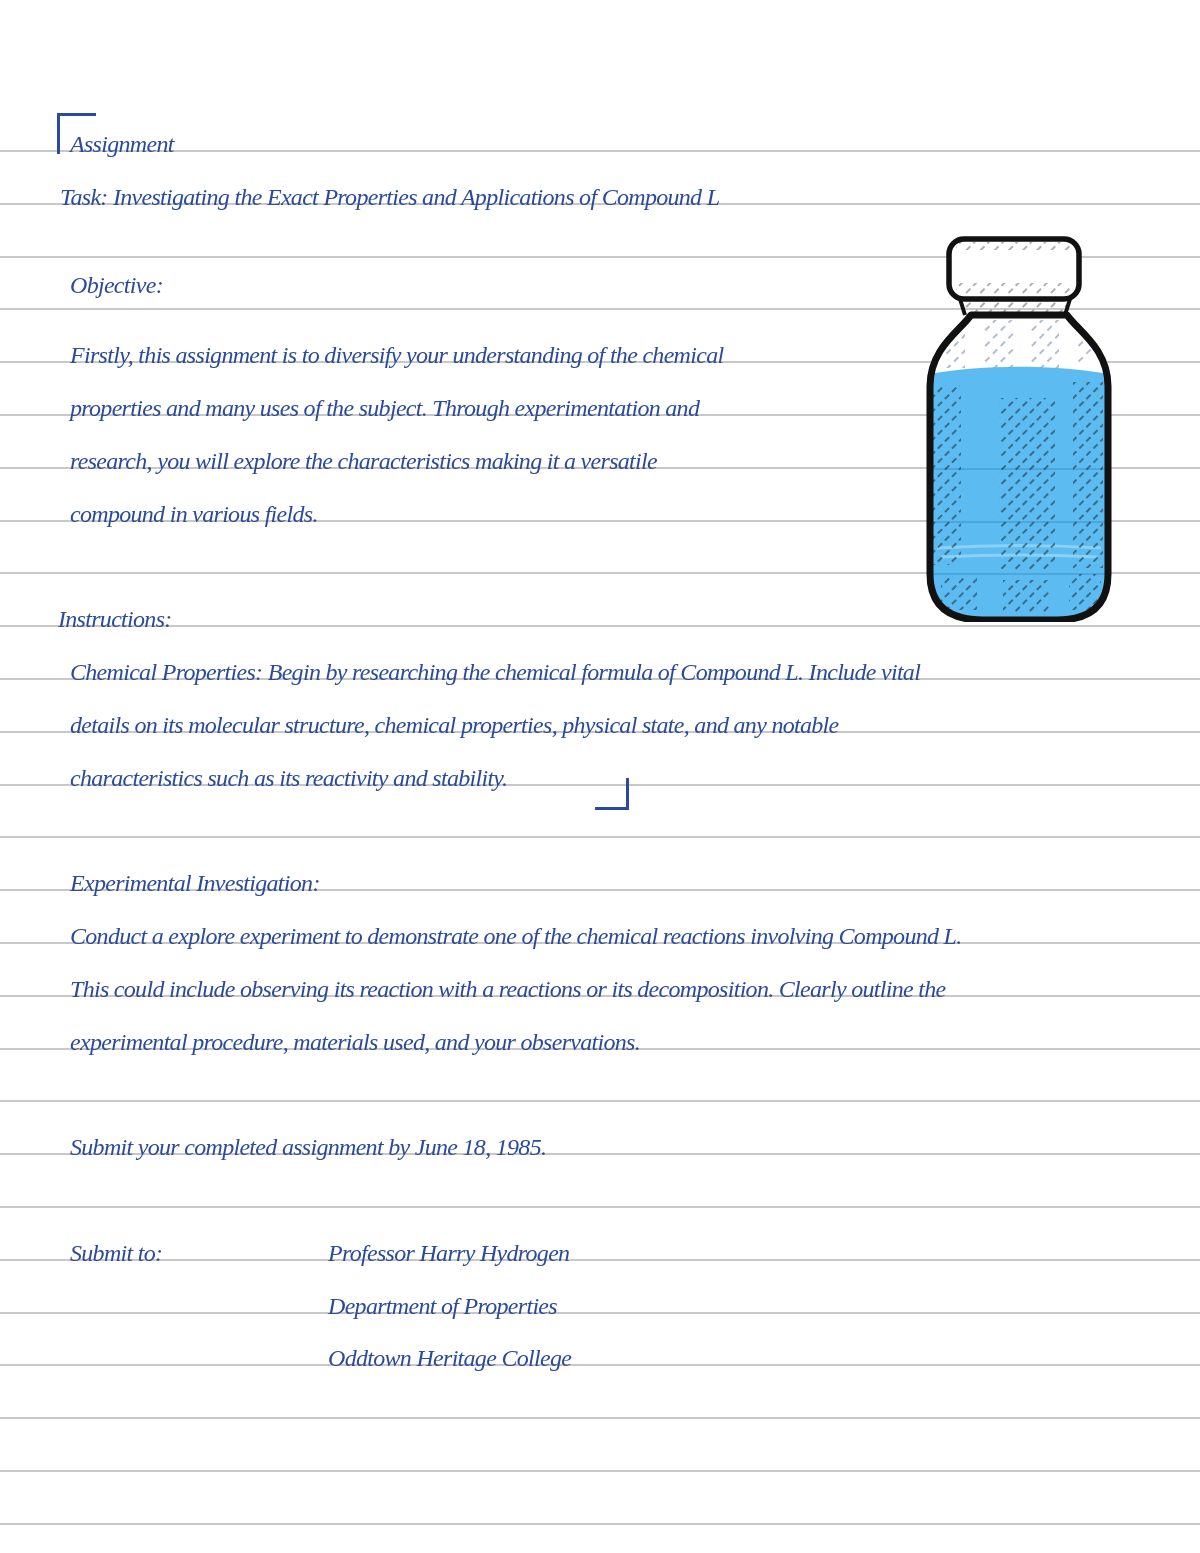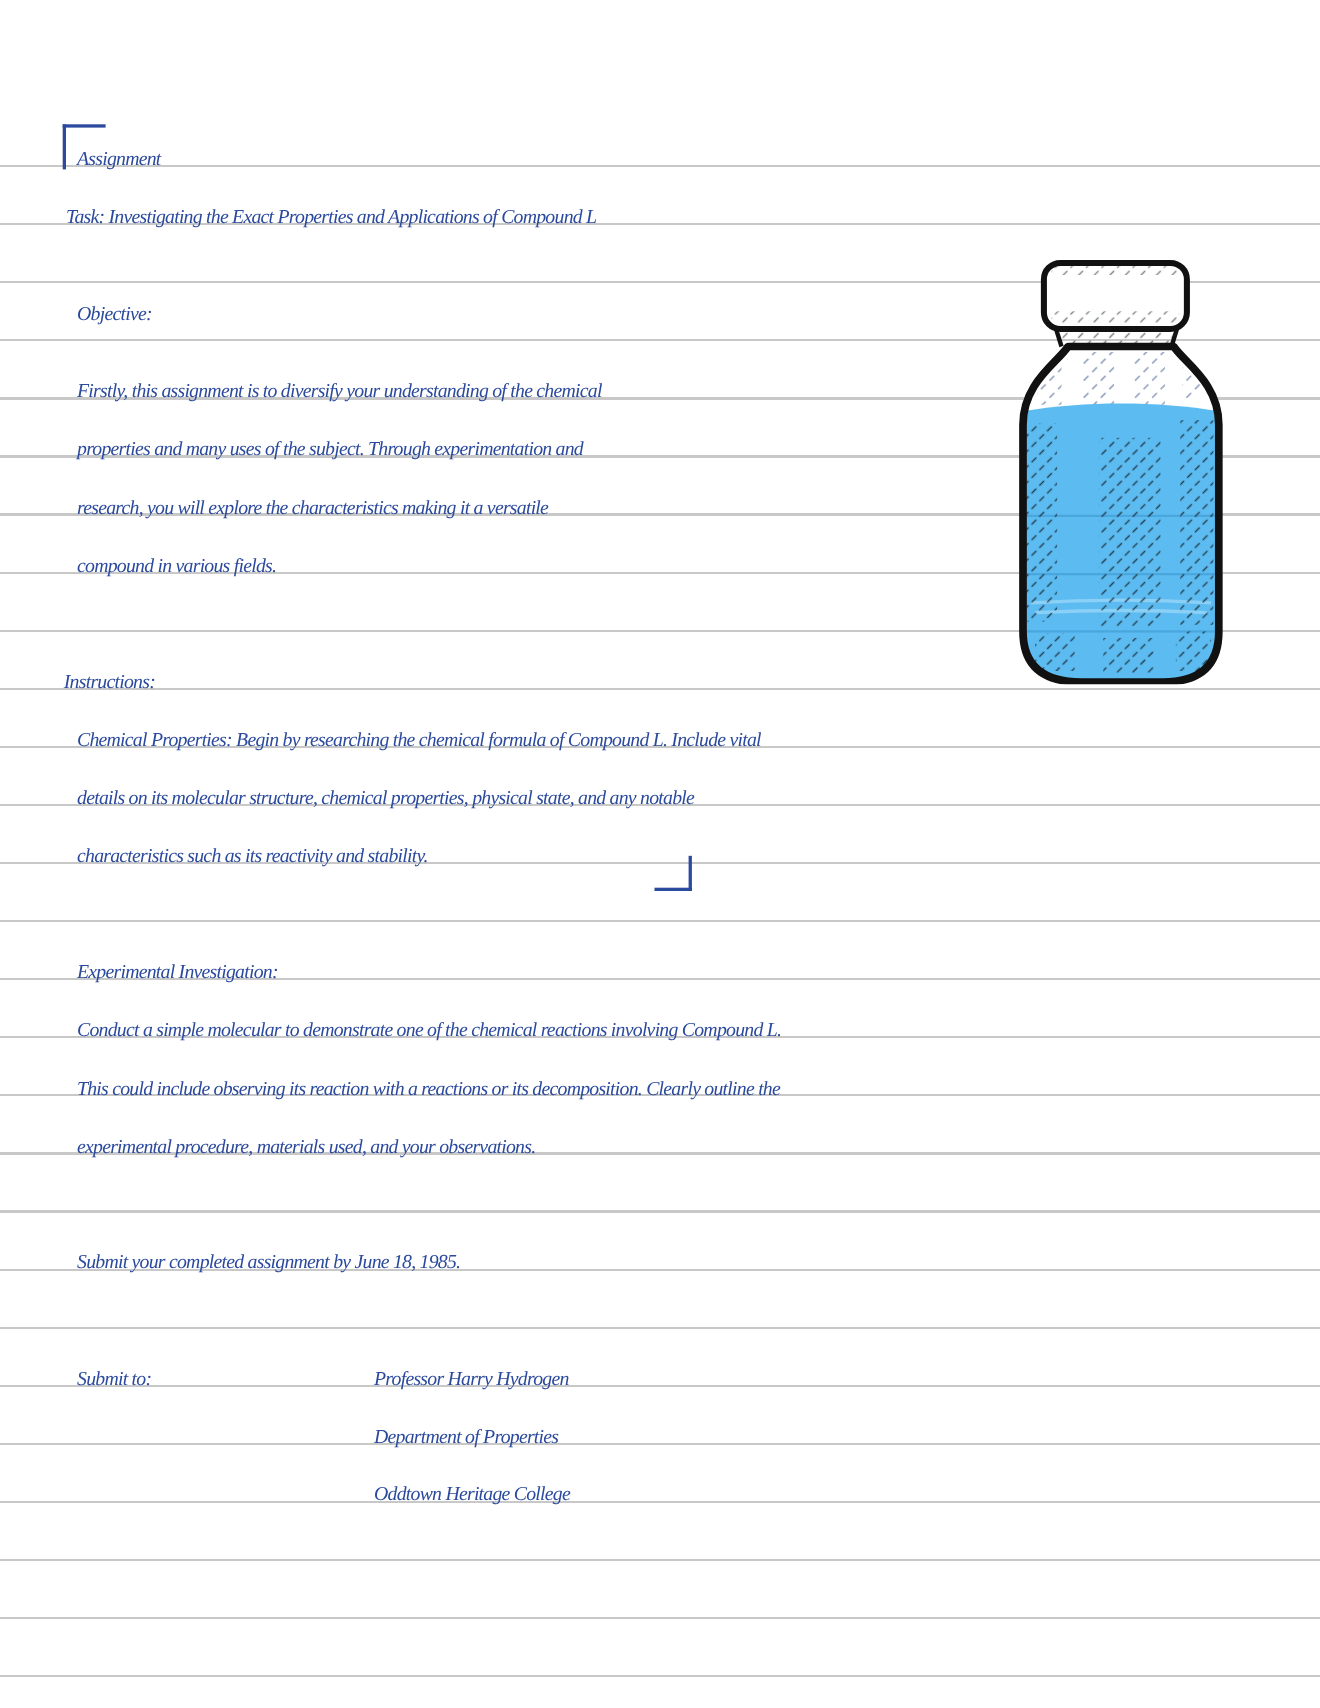--- a/index.html
+++ b/index.html
@@ -4,23 +4,23 @@
 <style>
   html,body{margin:0;padding:0;}
   body{width:1200px;height:1553px;position:relative;overflow:hidden;
        background:#ffffff;font-family:"Liberation Serif","DejaVu Serif",serif;}
   
   .rules{position:absolute;left:0;top:150px;width:1200px;height:1403px;
          background-image:repeating-linear-gradient(to bottom,
            #c8c8c8 0px,#c8c8c8 2px,transparent 2px,transparent 52.8px);}
   
   .line{position:absolute;white-space:nowrap;color:#2b4a9d;
-        font-style:italic;font-size:18px;line-height:42px;height:42px;
+        font-style:italic;font-size:24px;line-height:42px;height:42px;
         letter-spacing:-0.7px;}
-  .indent{left:340px;text-align:center;}
+  .indent{left:328px;text-align:center;}
   
   .mark-open{position:absolute;left:57px;top:113px;width:36px;height:38px;
              border-left:3.5px solid #2b4a9d;border-top:3.5px solid #2b4a9d;}
   .mark-close{position:absolute;left:595px;top:778px;width:31px;height:29px;
               border-right:3px solid #2b4a9d;border-bottom:3px solid #2b4a9d;}
   .bottle{position:absolute;left:923px;top:230px;width:192px;height:392px;}
 </style>
 </head>
 <body>
 
@@ -37,21 +37,21 @@
 <div class="line" style="left:70px;top:387px">properties and many uses of the subject. Through experimentation and</div>
 <div class="line" style="left:70px;top:440px">research, you will explore the characteristics making it a versatile</div>
 <div class="line" style="left:70px;top:493px">compound in various fields.</div>
 
 <div class="line" style="left:58px;top:598px">Instructions:</div>
 <div class="line" style="left:70px;top:651px">Chemical Properties: Begin by researching the chemical formula of Compound L. Include vital</div>
 <div class="line" style="left:70px;top:704px">details on its molecular structure, chemical properties, physical state, and any notable</div>
 <div class="line" style="left:70px;top:757px">characteristics such as its reactivity and stability.</div>
 
 <div class="line" style="left:70px;top:862px">Experimental Investigation:</div>
-<div class="line" style="left:70px;top:915px">Conduct a simple molecular to demonstrate one of the chemical reactions involving Compound L.</div>
+<div class="line" style="left:70px;top:915px">Conduct a explore experiment to demonstrate one of the chemical reactions involving Compound L.</div>
 <div class="line" style="left:70px;top:968px">This could include observing its reaction with a reactions or its decomposition. Clearly outline the</div>
 <div class="line" style="left:70px;top:1021px">experimental procedure, materials used, and your observations.</div>
 
 <div class="line" style="left:70px;top:1126px">Submit your completed assignment by June 18, 1985.</div>
 
 <div class="line" style="left:70px;top:1232px">Submit to:</div>
 <div class="line indent" style="top:1232px">Professor Harry Hydrogen</div>
 <div class="line indent" style="top:1285px">Department of Properties</div>
 <div class="line indent" style="top:1337px">Oddtown Heritage College</div>
 

